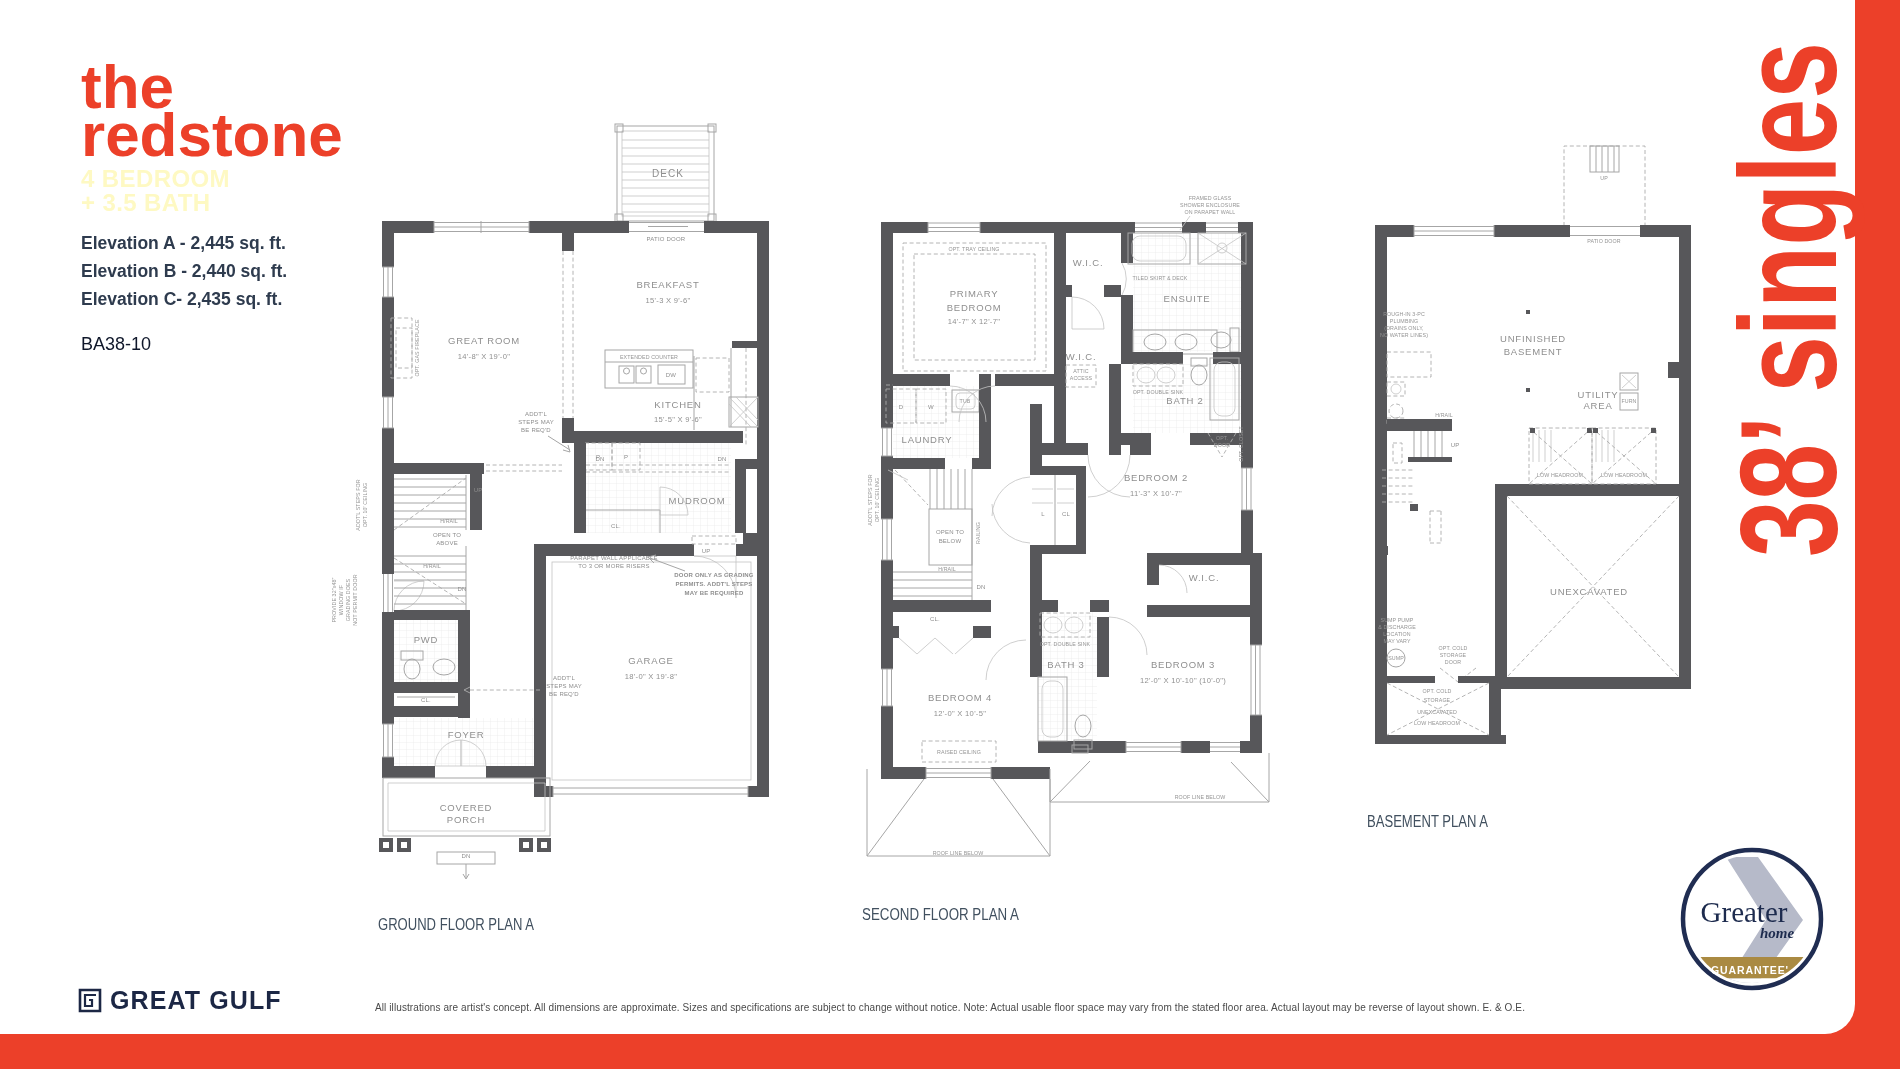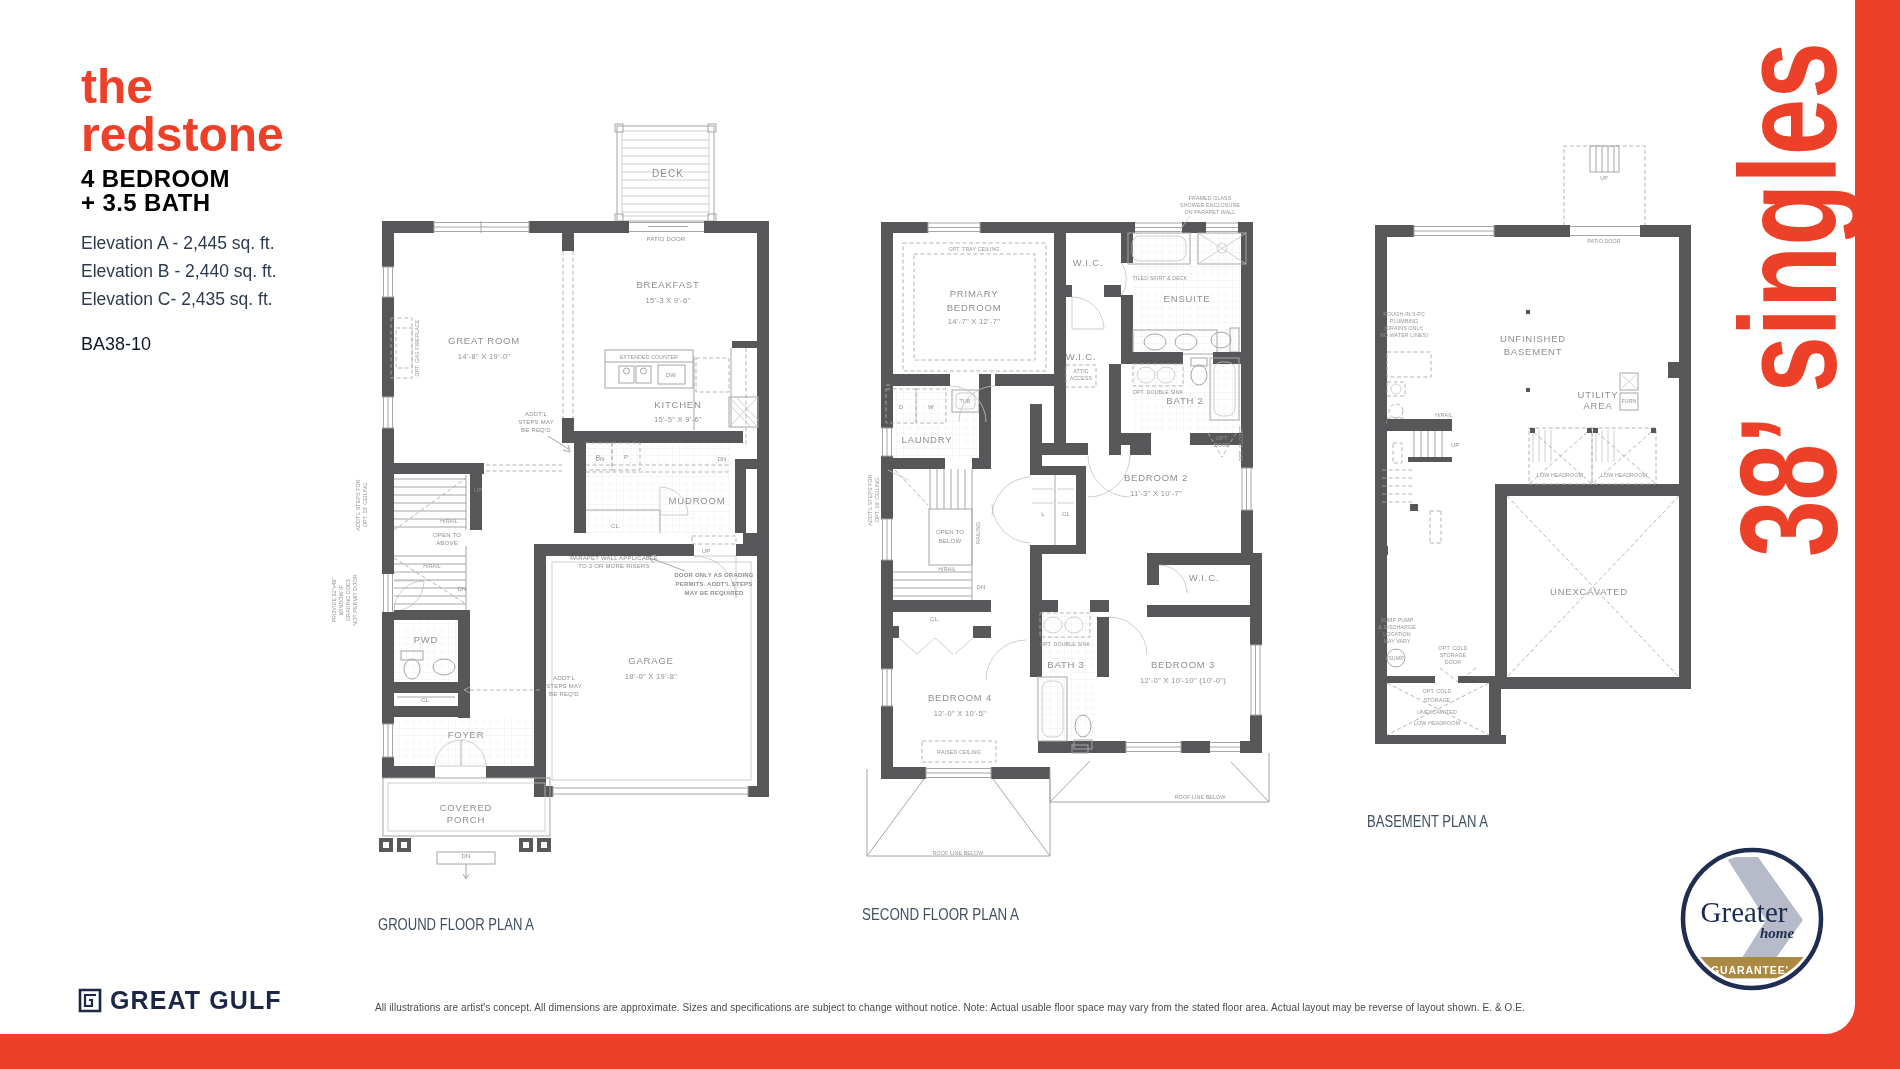--- a/index.html
+++ b/index.html
@@ -1,21 +1,21 @@
 <!DOCTYPE html>
 <html><head>
 <meta charset="utf-8">
 <style>
 html,body{margin:0;padding:0;}
 body{width:1900px;height:1069px;background:#ec4029;position:relative;overflow:hidden;font-family:"Liberation Sans",sans-serif;}
 #sheet{position:absolute;left:0;top:0;width:1855px;height:1034px;background:#ffffff;border-bottom-right-radius:30px;}
 .abs{position:absolute;}
-#brand{left:81px;top:63px;color:#ec4029;font-weight:bold;font-size:48px;line-height:48px;letter-spacing:0px;}
-#bedbath{left:81px;top:167px;color:#000000;font-weight:bold;font-size:24px;line-height:24px;letter-spacing:0.4px;}
-#elev{left:81px;top:229px;color:#2e3b4e;font-size:17.5px;line-height:28px;}
+#brand{left:81px;top:63px;color:#ec4029;font-weight:bold;font-size:62px;line-height:48px;letter-spacing:0px;}
+#bedbath{left:81px;top:167px;color:#fef9c3;font-weight:bold;font-size:24px;line-height:24px;letter-spacing:0.4px;}
+#elev{left:81px;top:229px;color:#2e3b4e;font-size:17.5px;line-height:28px;font-weight:bold;}
 #ba{left:81px;top:334px;color:#0f172a;font-size:18px;}
 #plansvg{left:0;top:0;}
 #disc{left:0;top:1002px;width:1900px;text-align:center;font-size:10px;color:#4a4a4a;letter-spacing:0.1px;}
 #gglogo{left:78px;top:985px;}
 </style>
 </head>
 <body>
 
 <div id="sheet"></div>
 

